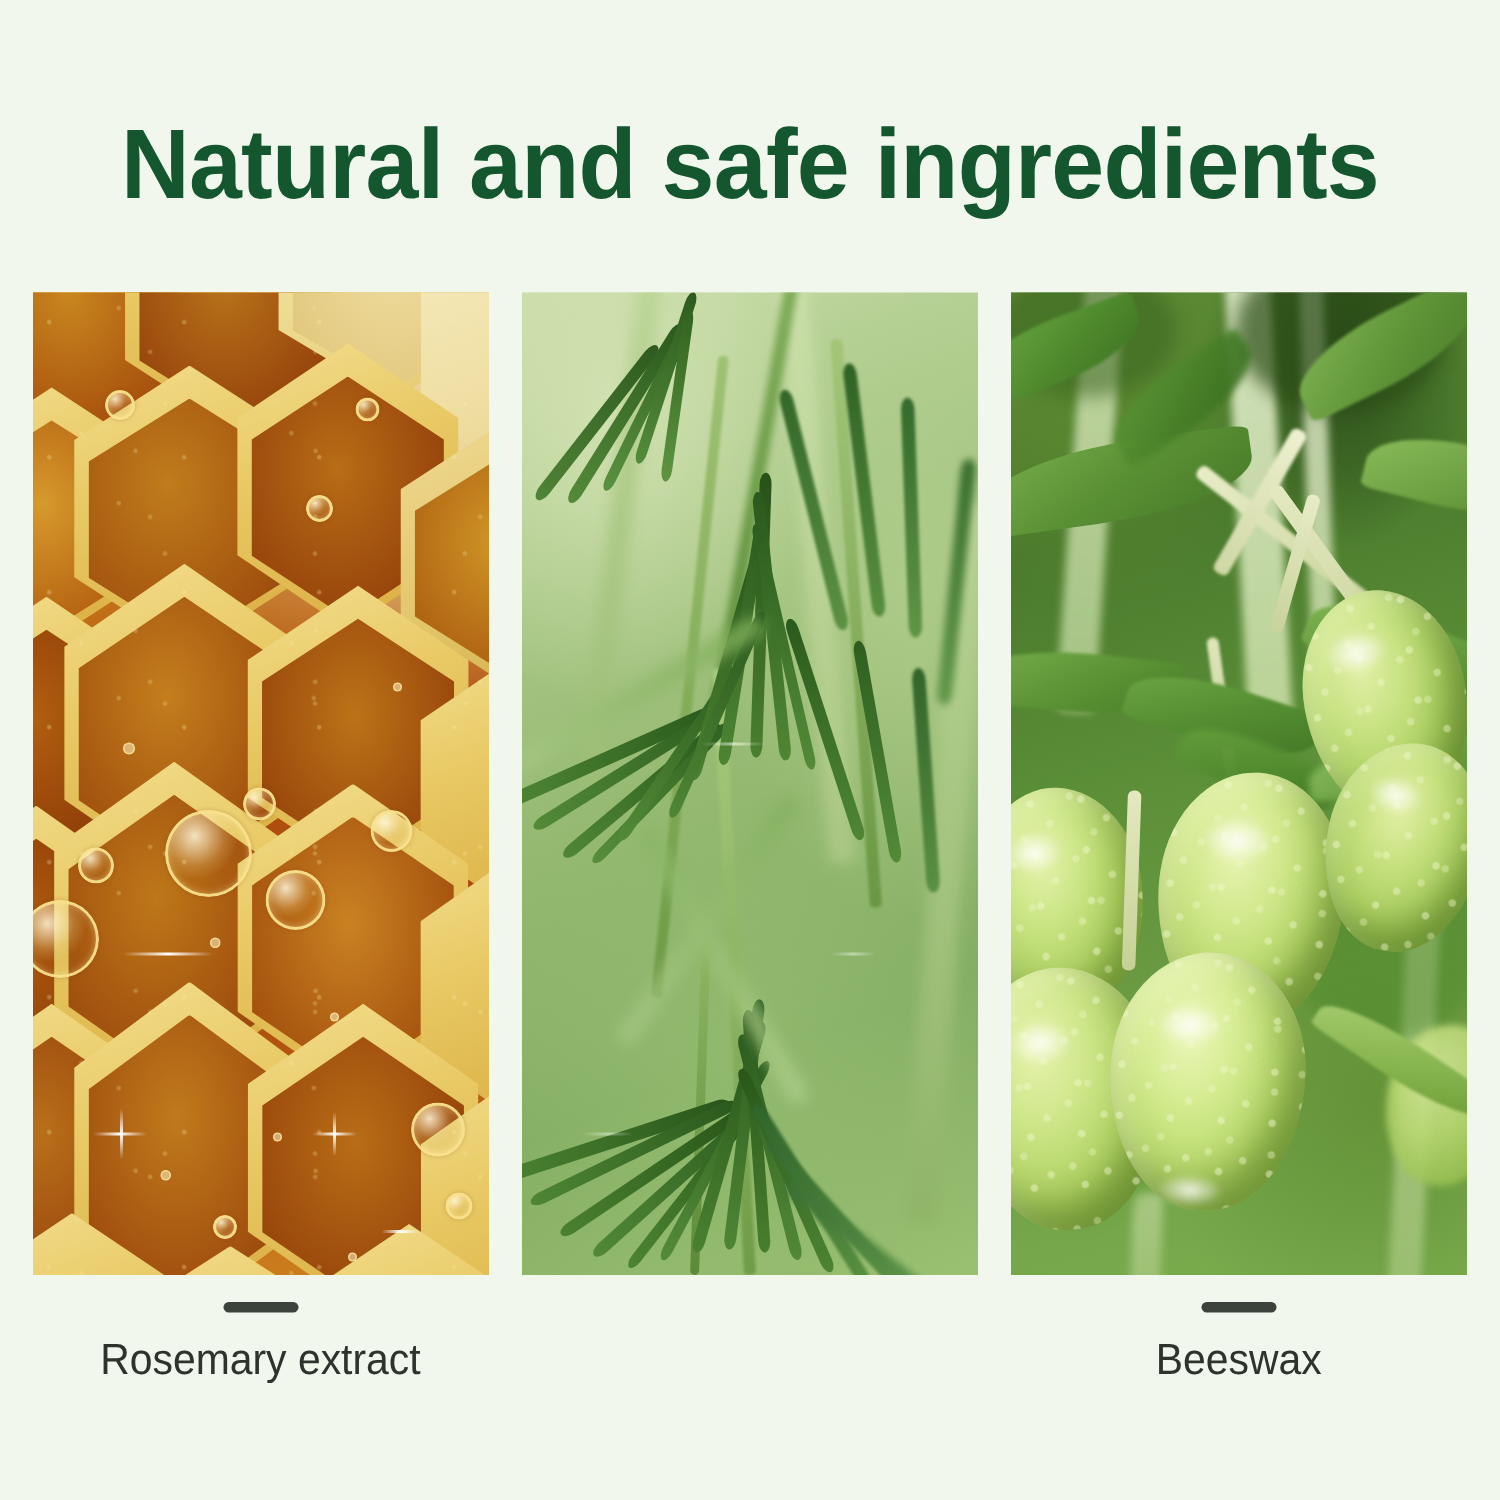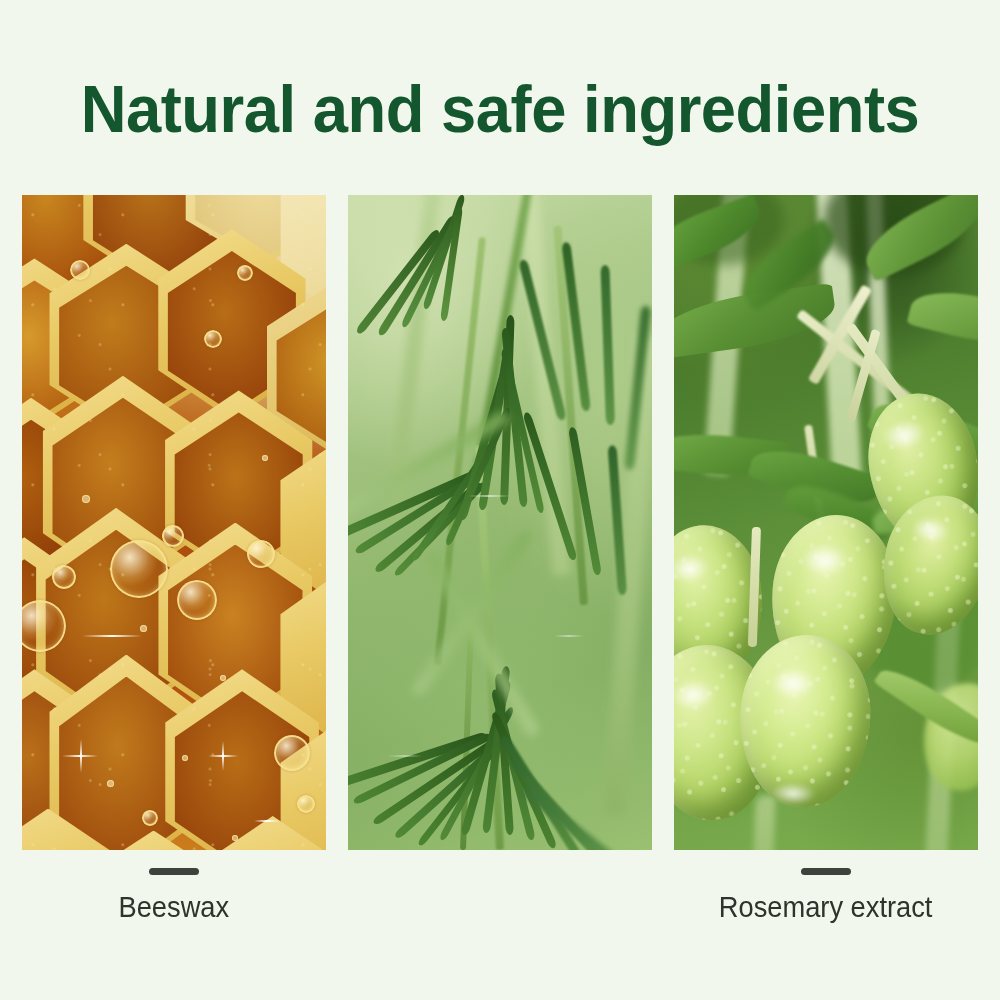--- a/index.html
+++ b/index.html
@@ -457,21 +457,21 @@
       <div class="olive-leaf blur1" style="left:196px;top:498px;width:130px;height:28px;background:linear-gradient(150deg,#a9cf72 0%, #86b44e 55%, #6b9a33 100%);transform:rotate(34deg);"></div>
 
       <div class="branch" style="left:78px;top:332px;width:9px;height:120px;background:linear-gradient(to bottom,#e4e9bf,#c6d195);transform:rotate(2deg);"></div>
     </div>
 
   </div>
 
   <div id="captions">
     <div class="caption-col">
       <div class="caption-dash"></div>
-      <div class="caption-label">Beeswax</div>
+      <div class="caption-label">Rosemary extract</div>
     </div>
     <div class="caption-col">
       <div class="caption-dash"></div>
-      <div class="caption-label">Rosemary extract</div>
+      <div class="caption-label">Beeswax</div>
     </div>
   </div>
 
 </div>
 
 </body></html>

